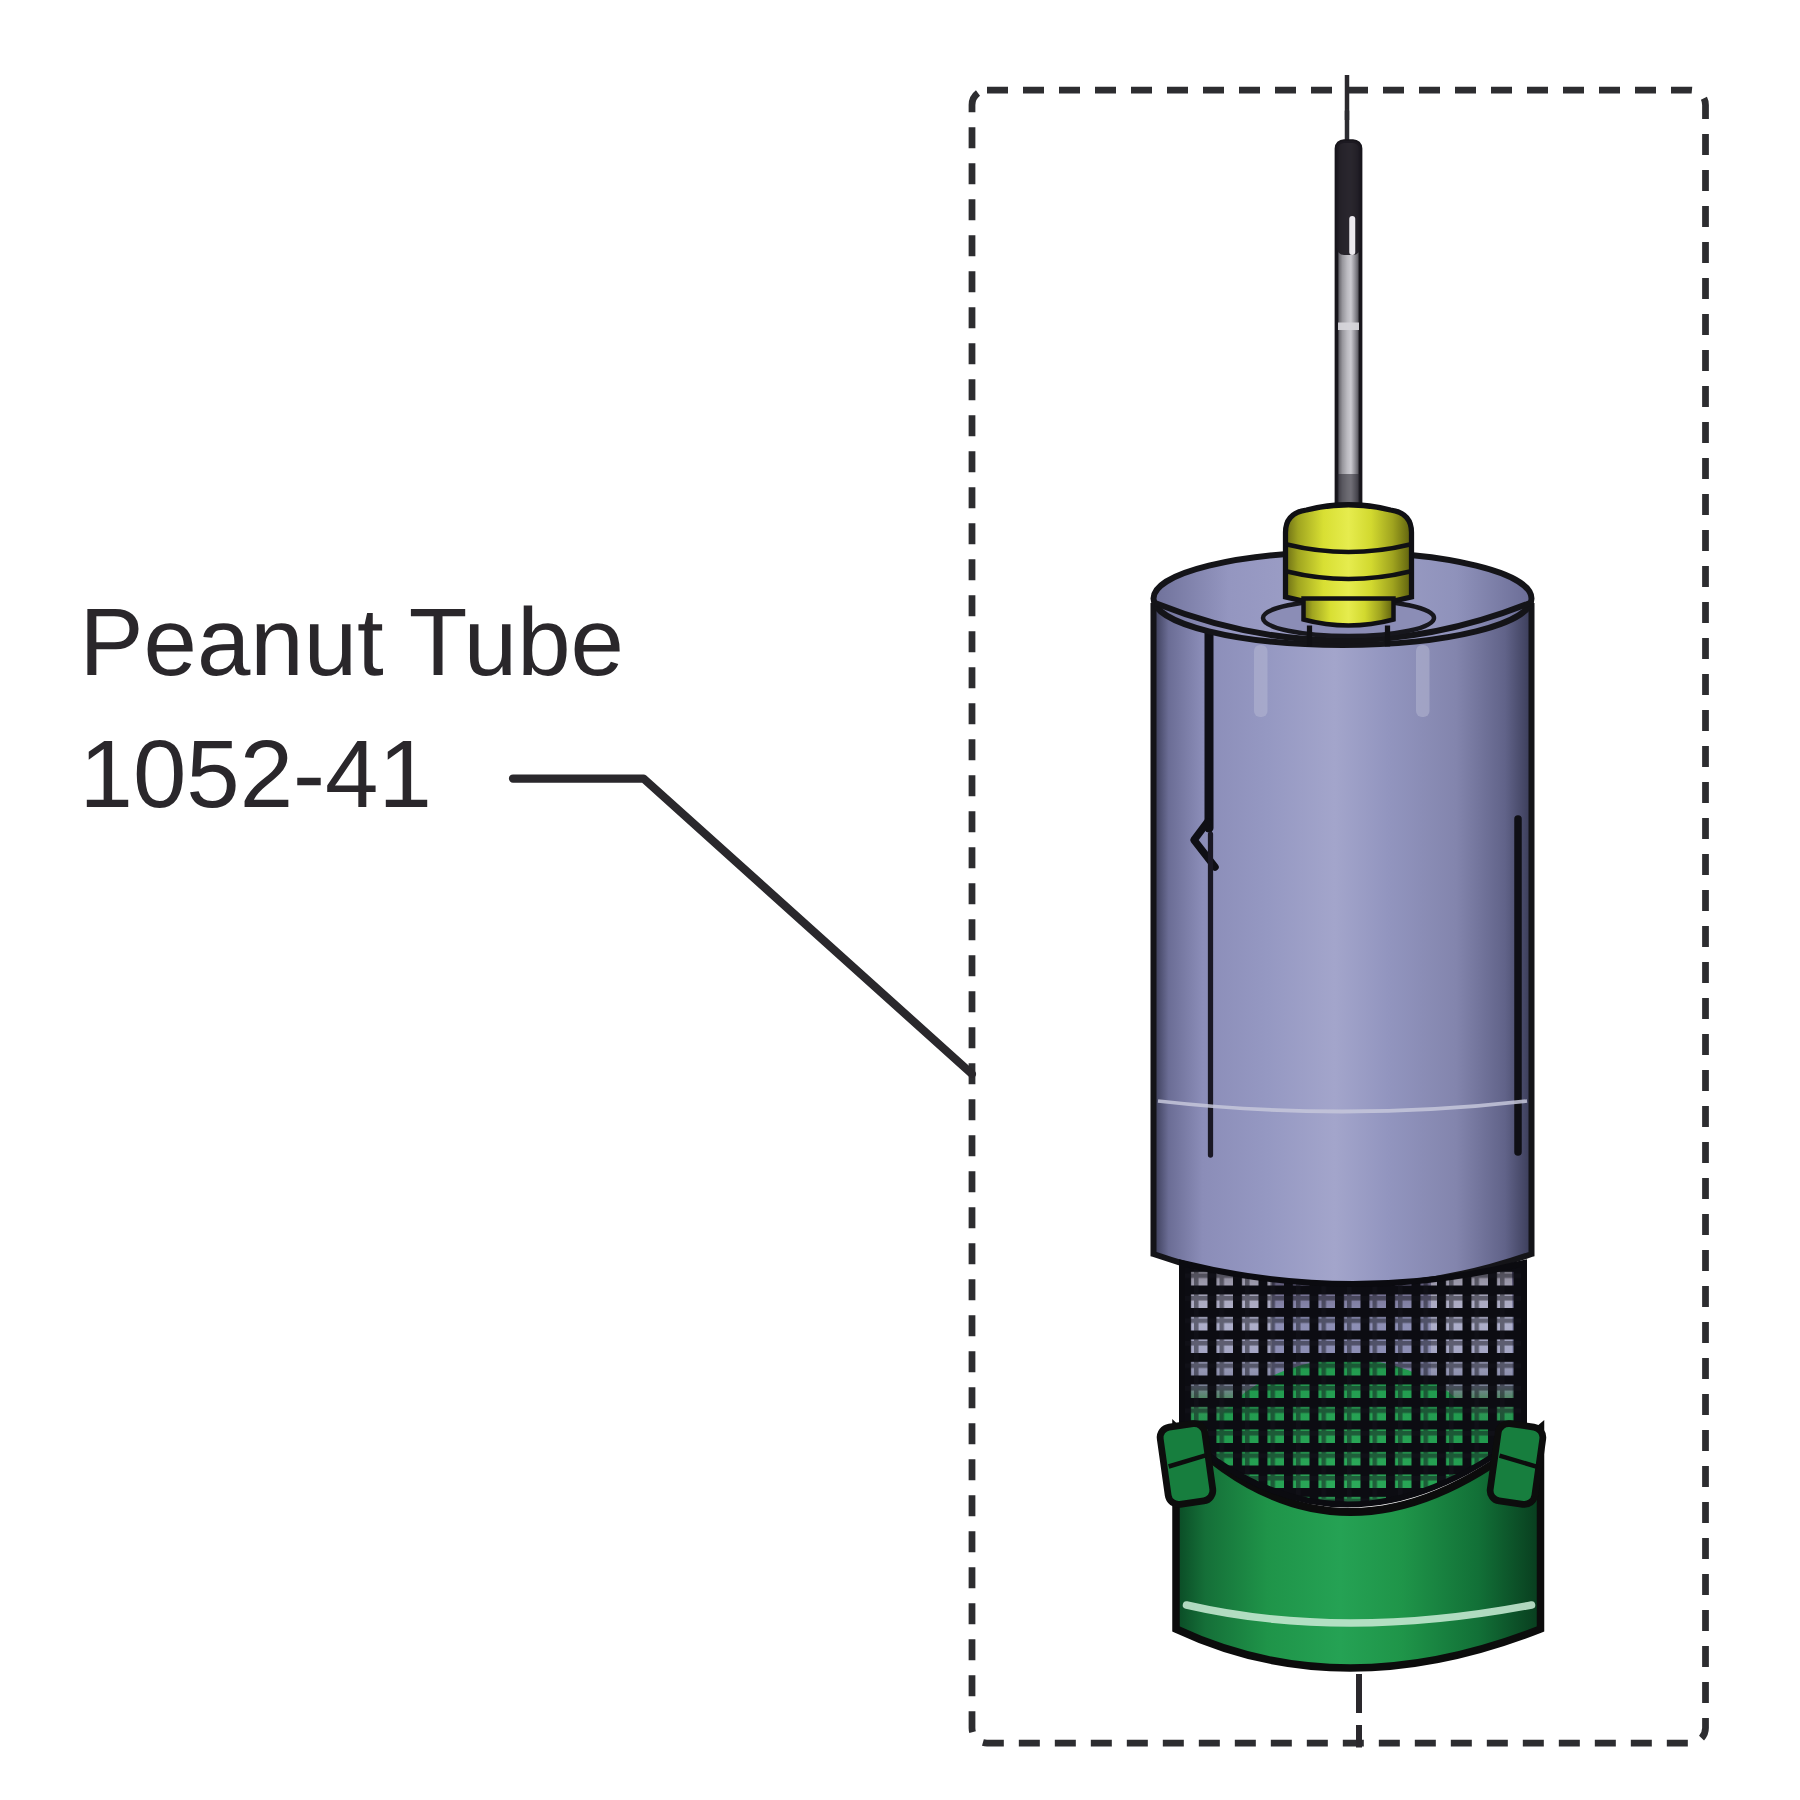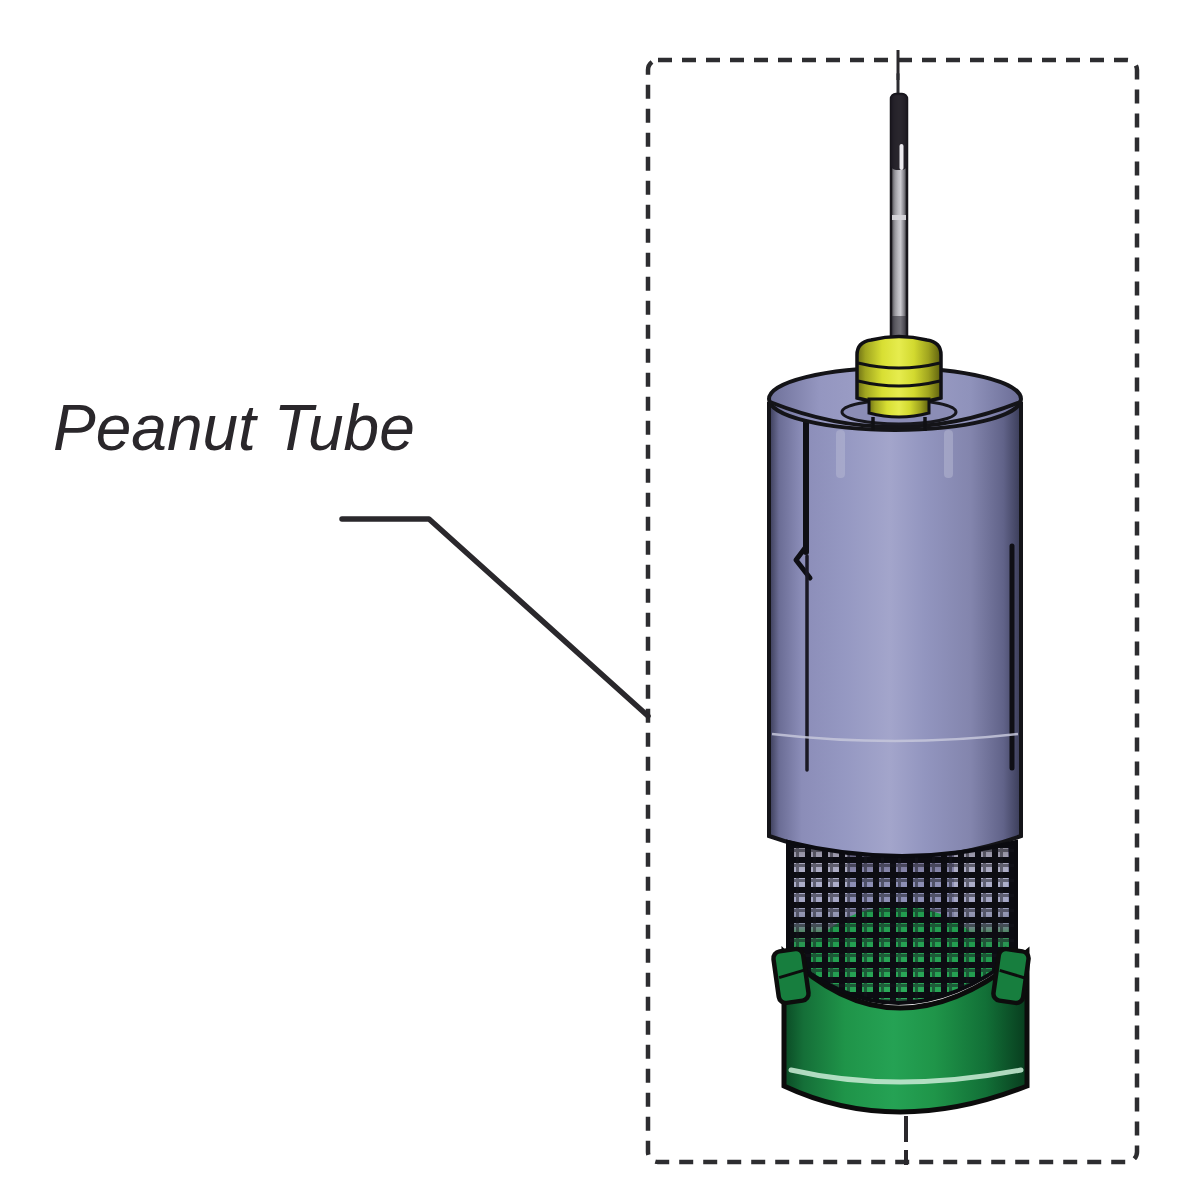--- a/index.html
+++ b/index.html
@@ -3,21 +3,21 @@
 <meta charset="utf-8">
 <style>
   html,body{margin:0;padding:0;}
   body{
     width:1200px;height:1200px;
     background:var(--c-bg,#fff);
     position:relative;
     font-family:"Liberation Sans",sans-serif;
     overflow:hidden;
   }
-  .stage{position:absolute;inset:0;width:1200px;height:1200px;font-style:italic;}
+  .stage{position:absolute;inset:0;width:1200px;height:1200px;}
   .label{
     position:absolute;left:53px;top:384px;
     font-size:64px;line-height:88px;font-weight:300;
     letter-spacing:0px;color:var(--c-ink,#2a272b);
     white-space:nowrap;
   }
   svg{position:absolute;inset:0;}
   
   .st-tube{stop-color:var(--c-tube,#9598c2);}
   .st-lid{stop-color:var(--c-lid,#a0a2c9);}
@@ -30,20 +30,21 @@
   .border-stroke{stroke:var(--c-border,#2d2d30);}
   .hl-stroke{stroke:var(--c-base-highlight,#c2e7cf);}
 </style>
 </head>
 <body>
 
 <div class="stage">
 
   <div class="label">
     <div>Peanut Tube</div>
+    <div>1052-41</div>
   </div>
 
   <svg viewBox="0 0 1200 1200" width="1200" height="1200">
     <defs>
       <linearGradient id="tubeGrad" x1="0" y1="0" x2="1" y2="0">
         <stop offset="0" stop-color="#393b56"></stop>
         <stop offset="0.04" stop-color="#6b6d95"></stop>
         <stop offset="0.13" stop-color="#8b8db8"></stop>
         <stop offset="0.30" class="st-tube"></stop>
         <stop offset="0.48" stop-color="#a3a5cb"></stop>

